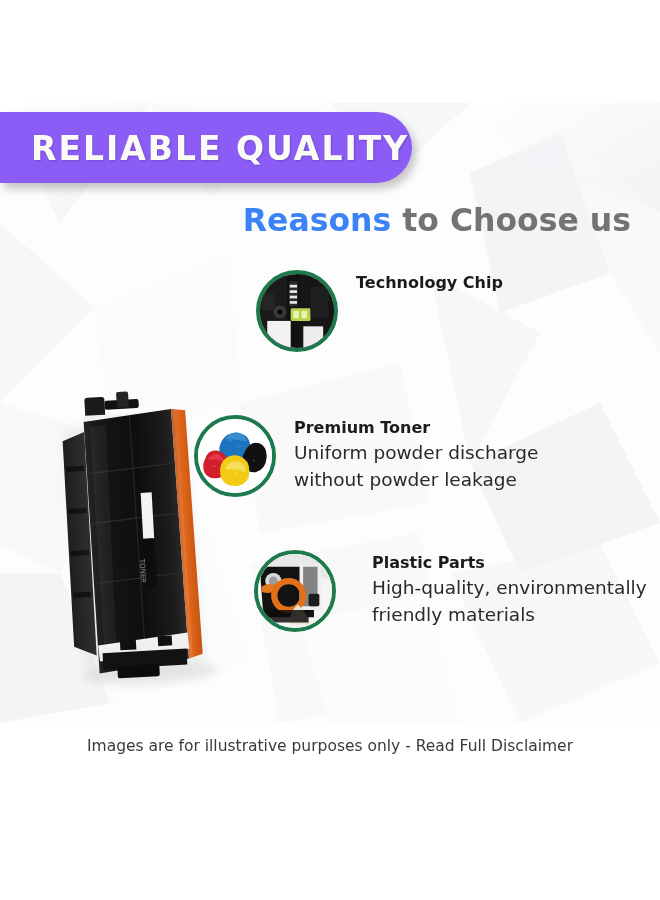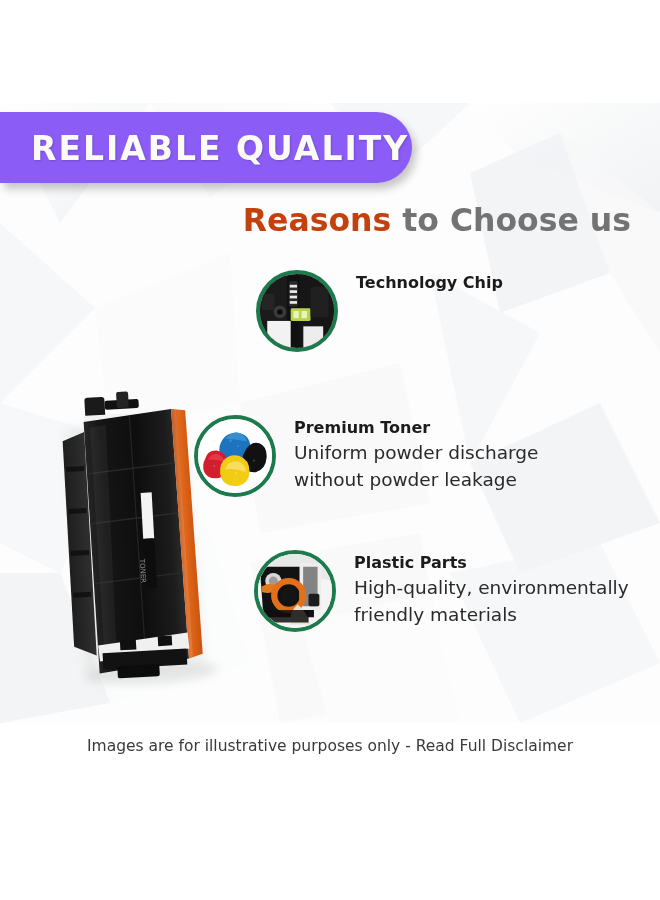--- a/index.html
+++ b/index.html
@@ -69,33 +69,33 @@
   .headline {
     position: absolute;
     right: 29px;
     top: 202px;
     font-family: "DejaVu Sans", sans-serif;
     font-size: 31.5px;
     font-weight: 600;
     white-space: nowrap;
     z-index: 5;
   }
-  .headline .hl-red   { color: #c2410c; }
+  .headline .hl-red   { color: #3b82f6; }
   .headline .hl-dark  { color: #737373; }
 
   
   .feature {
     position: absolute;
     display: flex;
     align-items: flex-start;
     z-index: 5;
   }
   .feature-1 { left: 256px; top: 270px; }
   .feature-2 { left: 194px; top: 415px; }
-  .feature-3 { left: 254px; top: 550px; }
+  .feature-3 { left: 254px; top: 550px; gap: 18px; }
 
   .f-icon {
     position: relative;
     width: 82px;
     height: 82px;
     border-radius: 50%;
     border: 4px solid #1d7a4d;
     background: #ffffff;
     overflow: hidden;
     flex: 0 0 auto;

